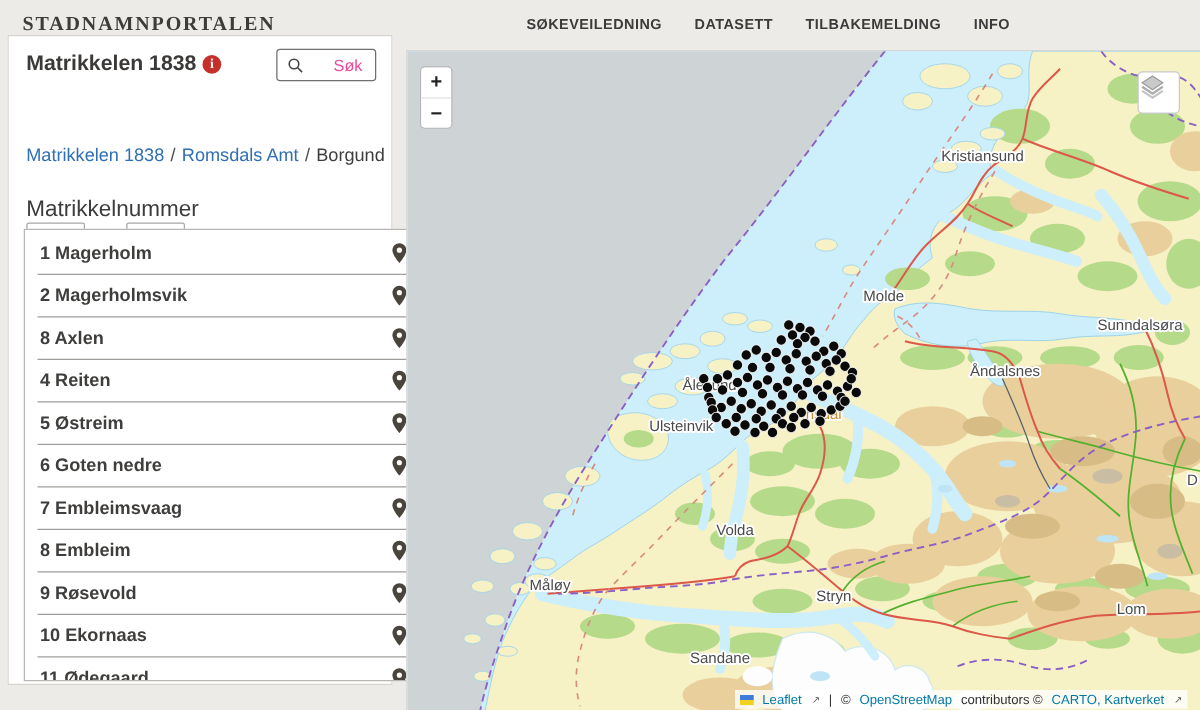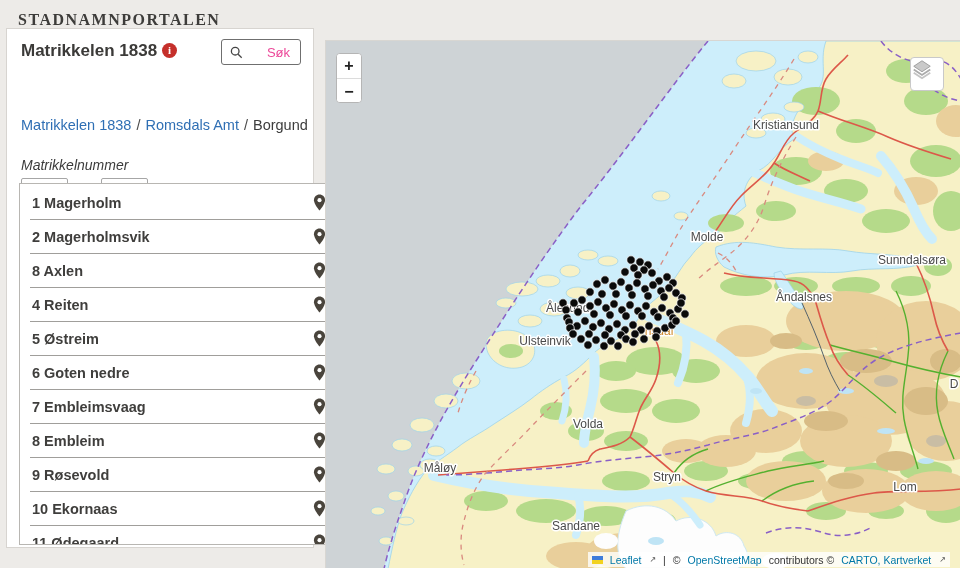--- a/index.html
+++ b/index.html
@@ -24,21 +24,21 @@
                 font-weight:700; font-size:11px; text-align:center; line-height:15px;
                 margin-left:5px; vertical-align:2px; }
   .sok-btn { position:absolute; right:0; top:-2px; height:26px; padding:0 10px 0 8px;
              background:#fff; border:1px solid #6f6f6f; border-radius:3px;
              font-size:13px; color:#ec4899; display:flex; align-items:center; gap:24px;
              cursor:pointer; }
   .crumbs { position:absolute; left:14px; top:88px; font-size:14.5px; color:#3c3c3c;
             white-space:nowrap; }
   .crumbs a { color:#2f6fb4; text-decoration:none; cursor:pointer; }
   .crumb-sep { color:#4a4a4a; margin:0 5px; }
-  .mnr-label { position:absolute; left:14px; top:128px; font-size:14px; color:#3c3c3c;font-style:italic; }
+  .mnr-label { position:absolute; left:14px; top:128px; font-size:18px; color:#3c3c3c; }
   .range-row { position:absolute; left:14px; top:150px; display:flex; align-items:center; }
   .range-row input { width:47px; height:26px; border:1px solid #a6a6a6; border-radius:2px;
                      padding:0 6px; font-size:13px; color:#333;
                      font-family:"Liberation Sans",sans-serif; }
   .range-row input::placeholder { color:#9a9a9a; }
   .range-sep { margin:0 14px; color:#555; }
 
   .list-box { position:absolute; left:12px; top:154px; width:332px; height:362px;
               border:1px solid #b8b6b2; background:#fff; overflow:hidden; }
   .list-box { top:154px; } 
@@ -78,20 +78,26 @@
   .ext { font-size:8px; color:#555; margin-left:1px; }
   .uaflag { display:inline-block; width:11px; height:8px; border:0; }
   .uaflag .b { display:block; width:11px; height:4px; background:#3f7cda; }
   .uaflag .y { display:block; width:11px; height:4px; background:#f2d21f; }
 </style>
 </head>
 <body>
 
 <div class="header">
   <div class="logo">STADNAMNPORTALEN</div>
+  <div class="nav">
+    <a>SØKEVEILEDNING</a>
+    <a>DATASETT</a>
+    <a>TILBAKEMELDING</a>
+    <a>INFO</a>
+  </div>
 </div>
 
 <div class="panel">
   <div class="panel-head">
     <span class="panel-title">Matrikkelen 1838</span><span class="info-badge">i</span>
     <button class="sok-btn">
       <svg width="13" height="13" viewBox="0 0 14 14">
         <circle cx="5.6" cy="5.6" r="4.1" fill="none" stroke="#444" stroke-width="1.4"></circle>
         <line x1="8.8" y1="8.8" x2="12.6" y2="12.6" stroke="#444" stroke-width="1.4"></line>
       </svg>

